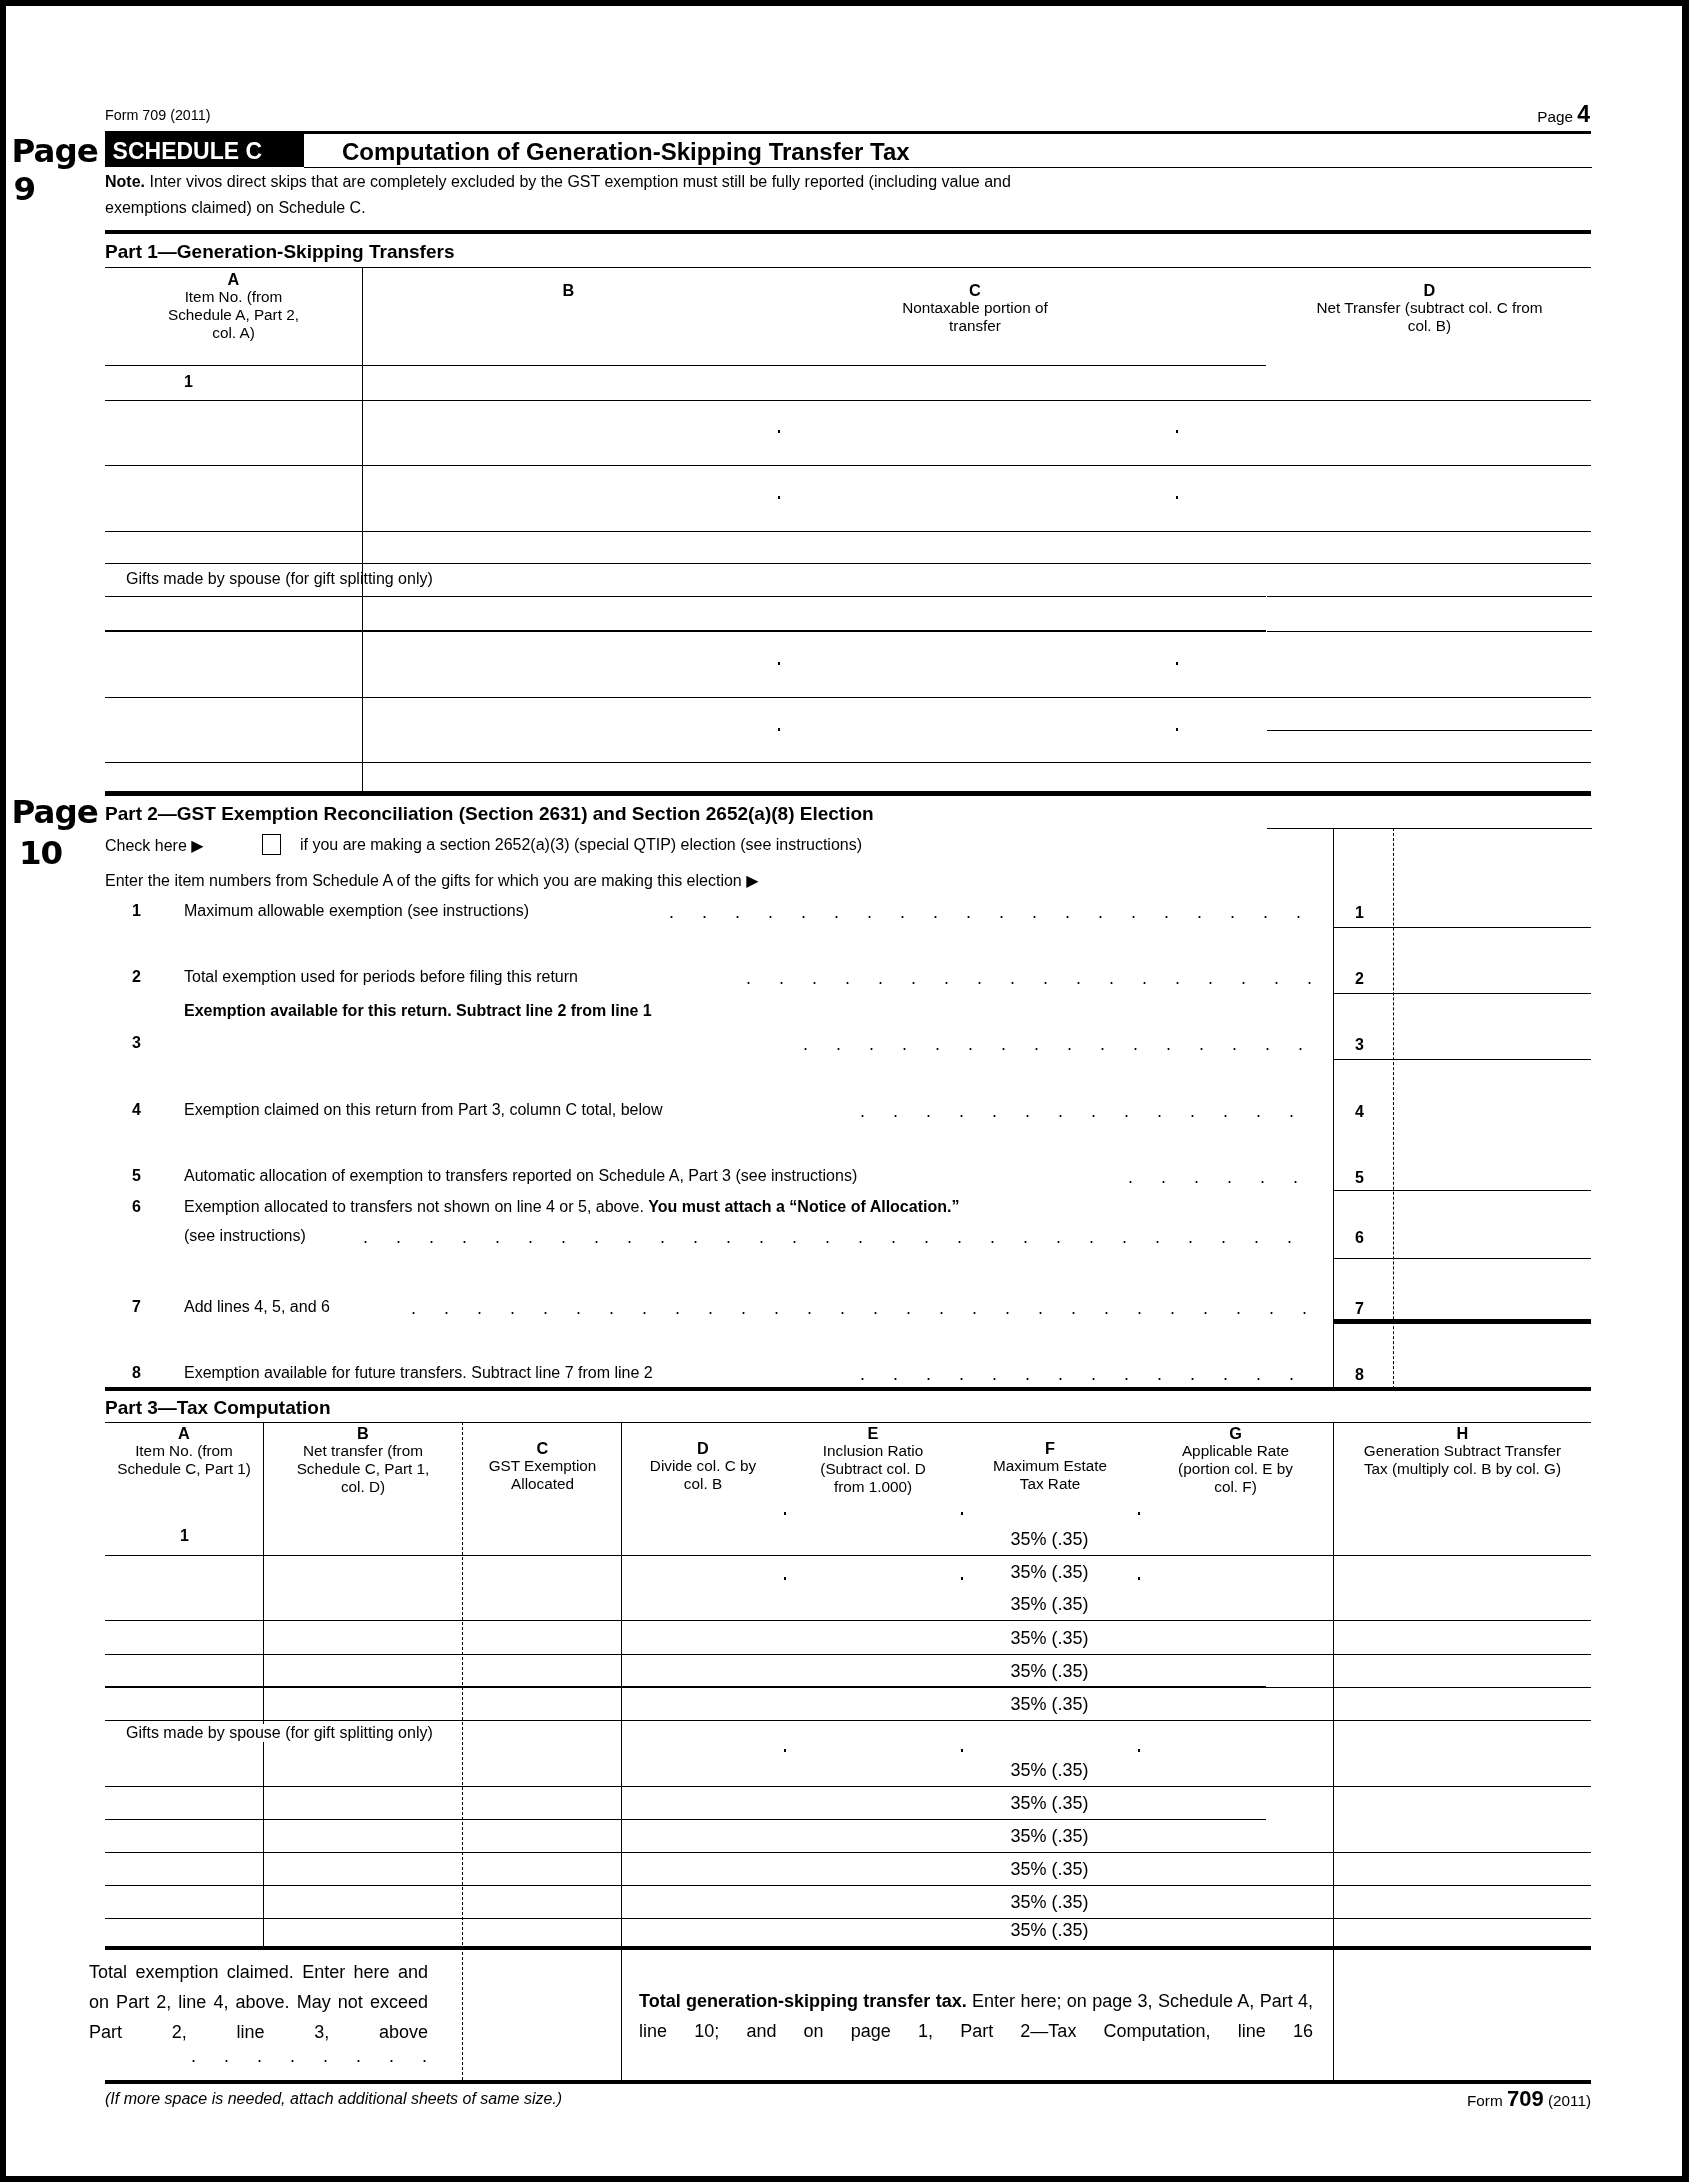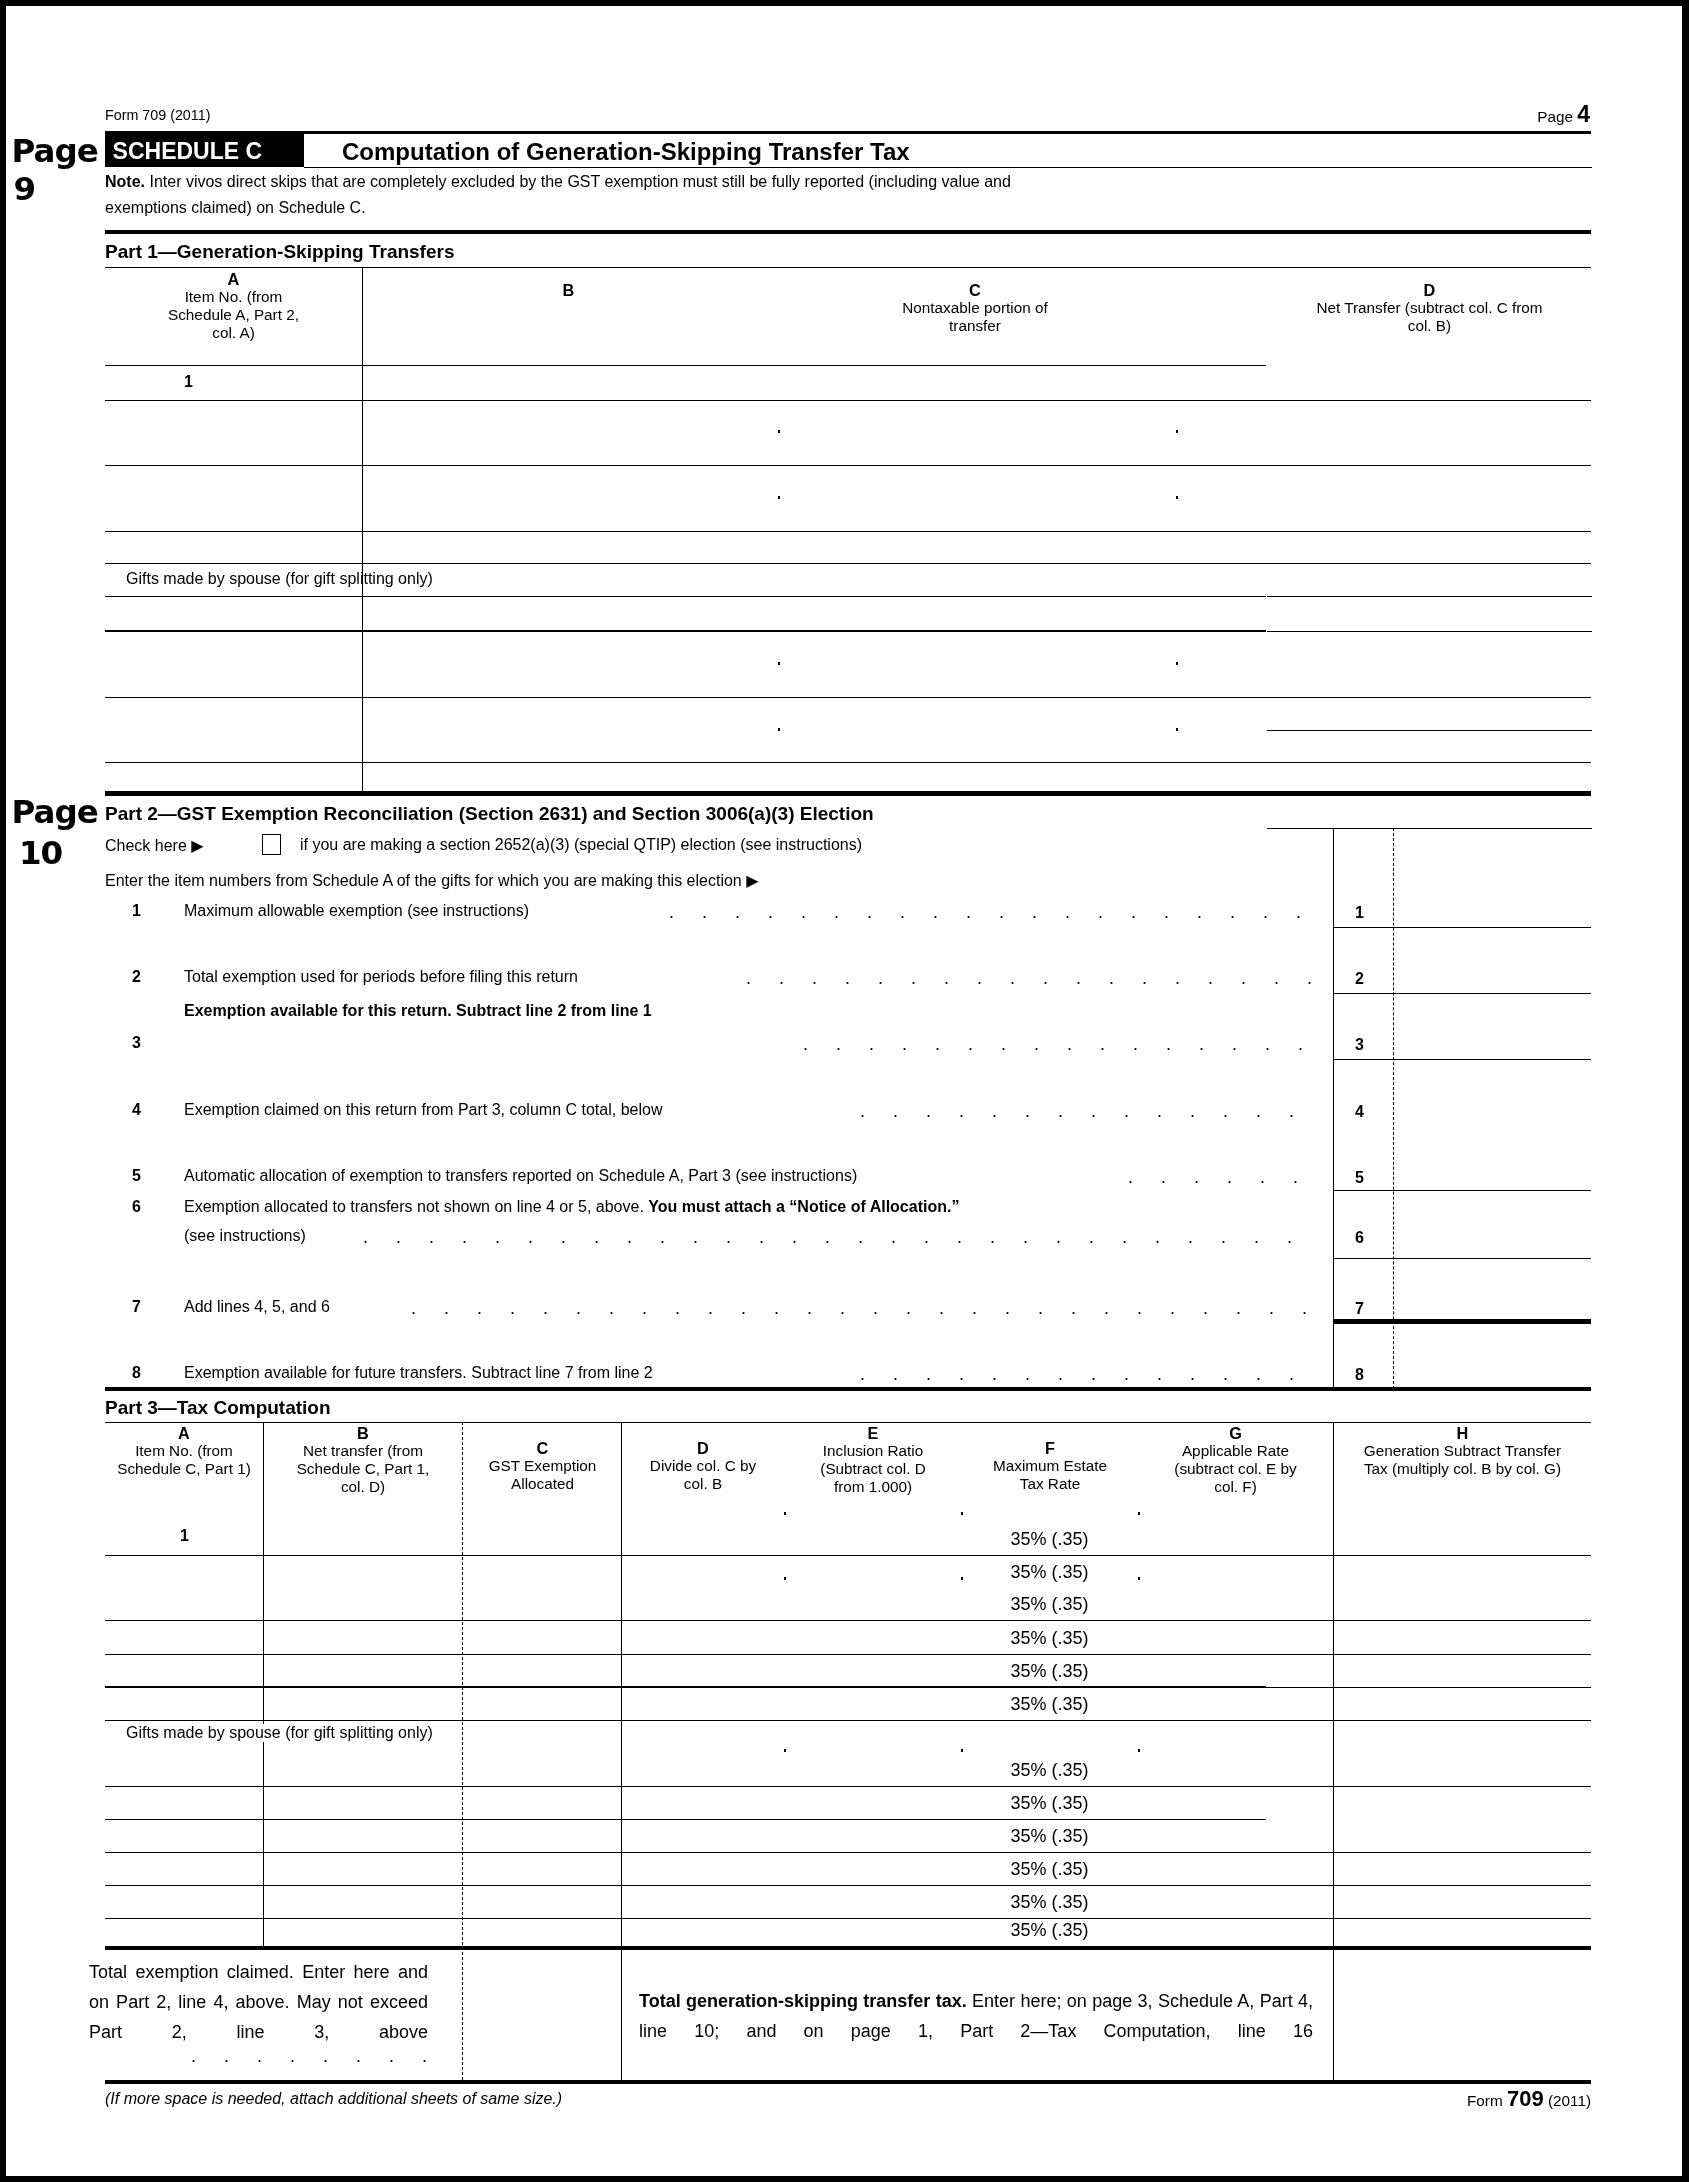--- a/index.html
+++ b/index.html
@@ -93,21 +93,21 @@
 <div class="dot" style="left:778px;top:662px;"></div>
 <div class="dot" style="left:1176px;top:662px;"></div>
 <div class="hl" style="left:105px;width:1486px;top:697px;"></div>
 <div class="input-cell" style="left:363px;top:698px;width:1228px;height:63px;"></div>
 <div class="dot" style="left:778px;top:728px;"></div>
 <div class="dot" style="left:1176px;top:728px;"></div>
 <div class="hl" style="left:1267px;width:325px;top:730px;"></div>
 <div class="hl" style="left:105px;width:1486px;top:762px;"></div>
 <div class="hl thick" style="left:105px;width:1486px;top:791px;"></div>
 
-<div class="t b lg" style="left:105px;top:803px;">Part 2—GST Exemption Reconciliation (Section 2631) and Section 3006(a)(3) Election</div>
+<div class="t b lg" style="left:105px;top:803px;">Part 2—GST Exemption Reconciliation (Section 2631) and Section 2652(a)(8) Election</div>
 <div class="hl" style="left:1267px;width:325px;top:828px;"></div>
 <div class="vl" style="left:1333px;top:828px;height:561px;"></div>
 <div class="vl dash" style="left:1393px;top:828px;height:561px;"></div>
 
 <div class="t md" style="left:105px;top:836px;">Check here ▶</div>
 <div class="checkbox" style="left:262px;top:834px;"></div>
 <div class="t md" style="left:300px;top:836px;">if you are making a section 2652(a)(3) (special QTIP) election (see instructions)</div>
 <div class="t md" style="left:105px;top:871px;">Enter the item numbers from Schedule A of the gifts for which you are making this election ▶</div>
 <div class="abs" style="left:1023px;top:870px;width:306px;height:23px;"></div>
 
@@ -201,21 +201,21 @@
 <div class="colhead" style="left:785px;top:1424px;width:176px;">
     <span class="letter">E</span>
     <span style="display:block;padding:0 19px;">Inclusion Ratio (Subtract col. D from 1.000)</span>
   </div>
 <div class="colhead" style="left:962px;top:1439px;width:176px;">
     <span class="letter">F</span>
     <span style="display:block;padding:0 25px;">Maximum Estate Tax Rate</span>
   </div>
 <div class="colhead" style="left:1138px;top:1424px;width:195px;">
     <span class="letter">G</span>
-    <span style="display:block;padding:0 29px;">Applicable Rate (subtract col. E by col. F)</span>
+    <span style="display:block;padding:0 29px;">Applicable Rate (portion col. E by col. F)</span>
   </div>
 <div class="colhead" style="left:1334px;top:1424px;width:257px;">
     <span class="letter">H</span>
     <span style="display:block;padding:0 19px;">Generation Subtract Transfer Tax (multiply col. B by col. G)</span>
   </div>
 
 <div id="p3grid">
     <div class="vl" style="left: 263px; top: 1422px; height: 524px;"></div>
     <div class="vl dash" style="left: 462px; top: 1422px; height: 658px;"></div>
     <div class="vl" style="left: 621px; top: 1422px; height: 658px;"></div>

